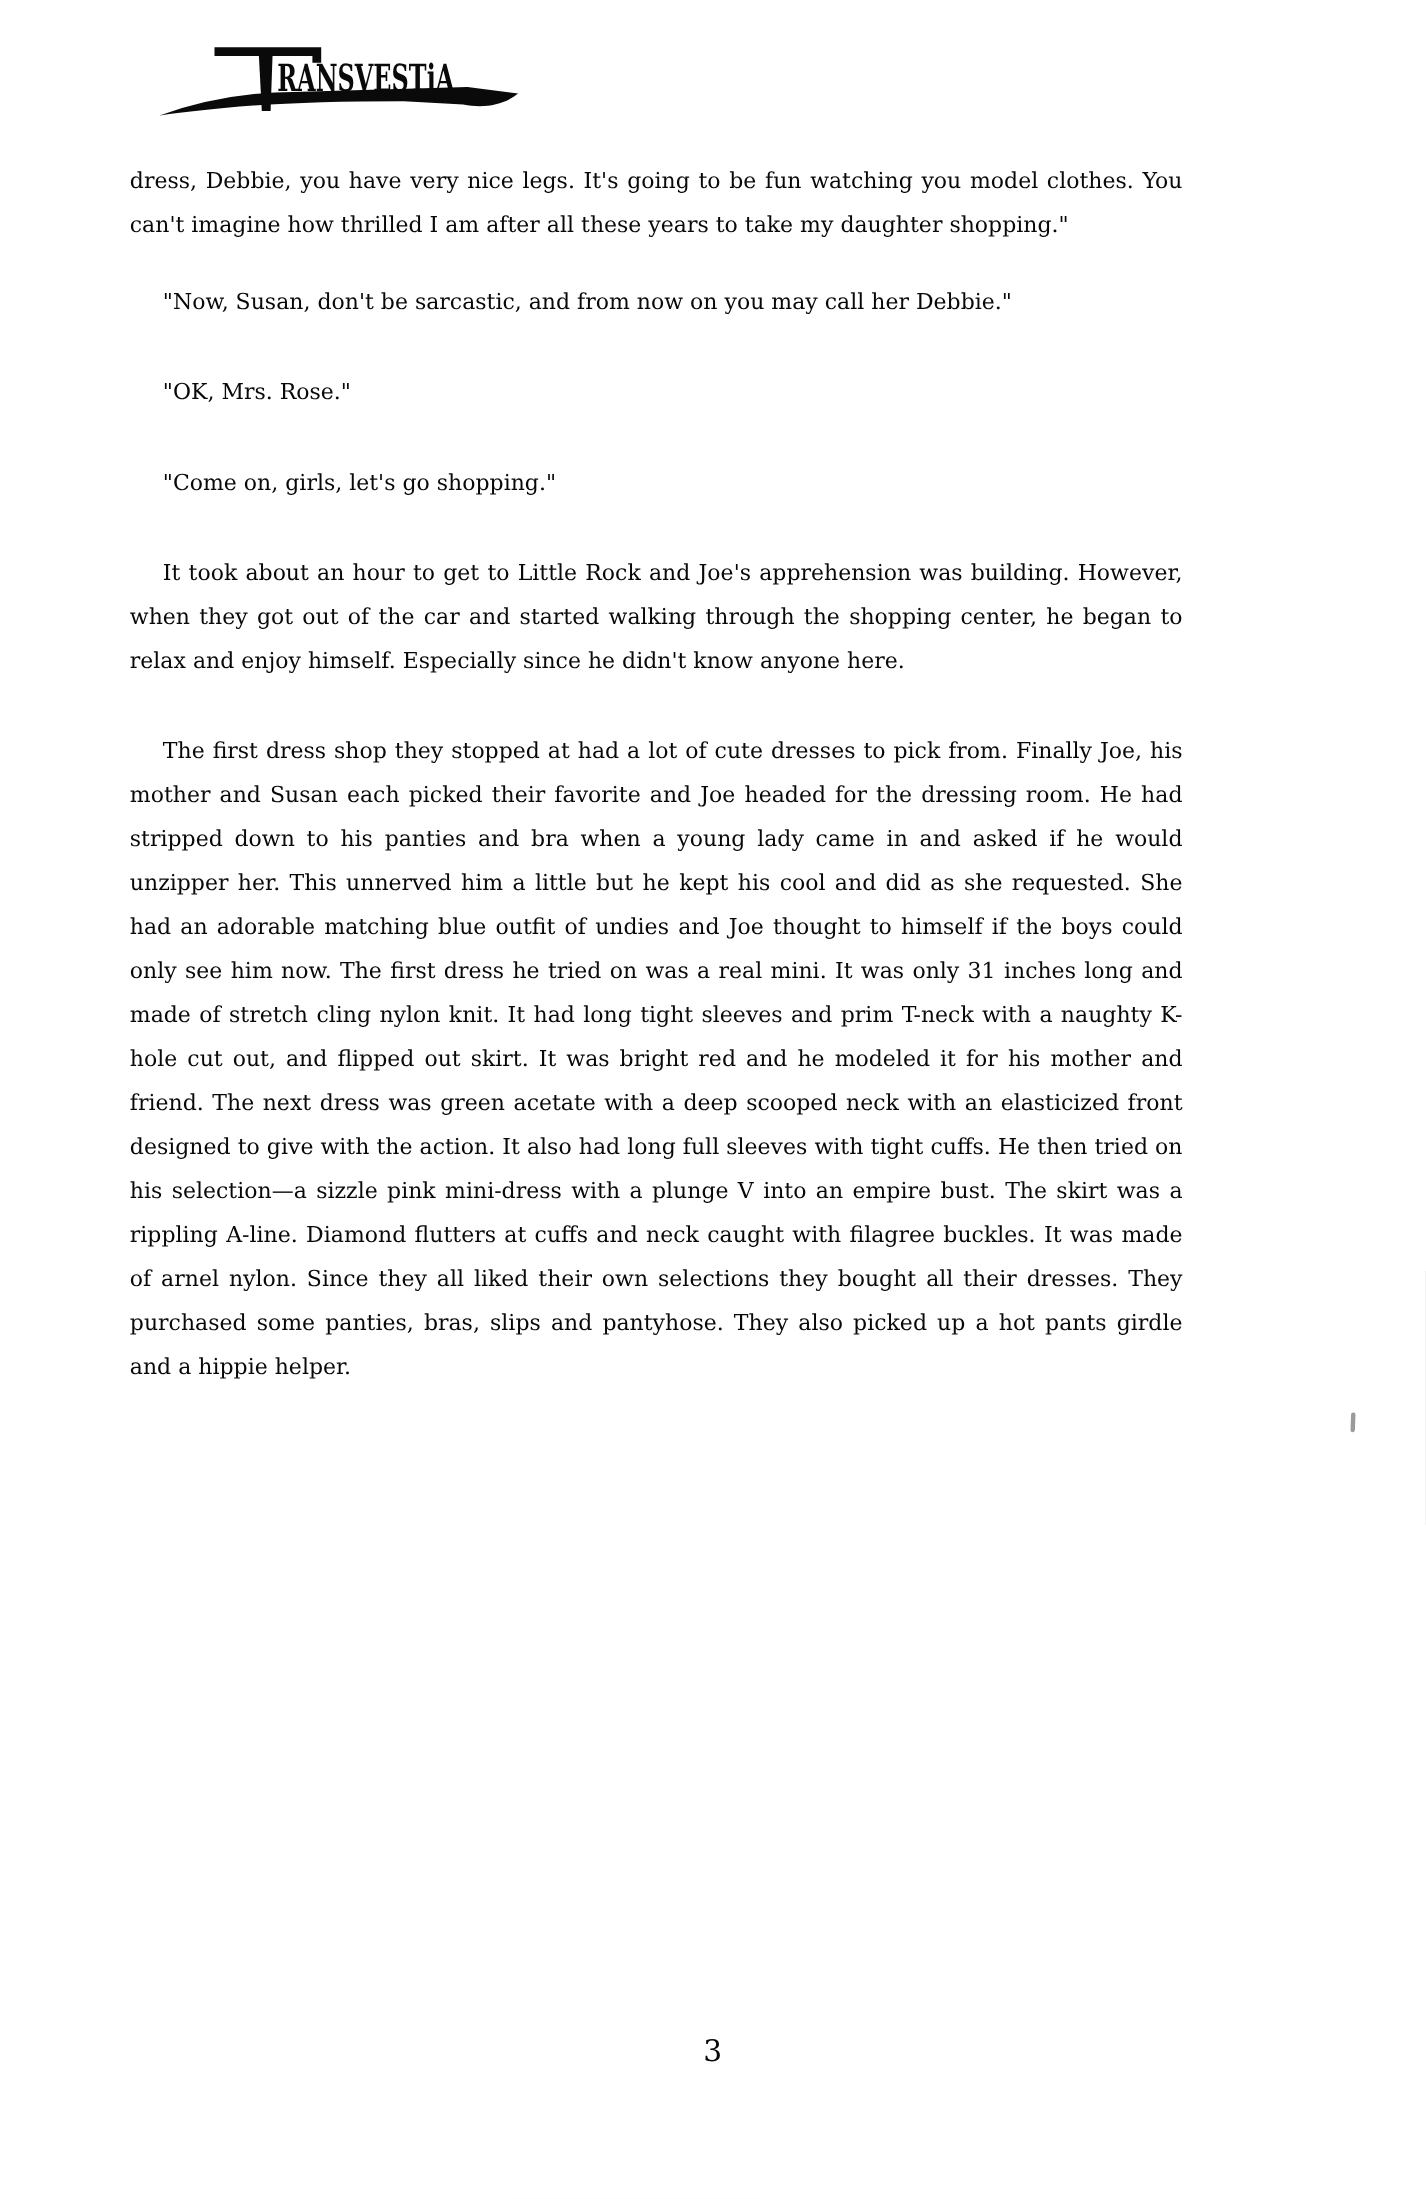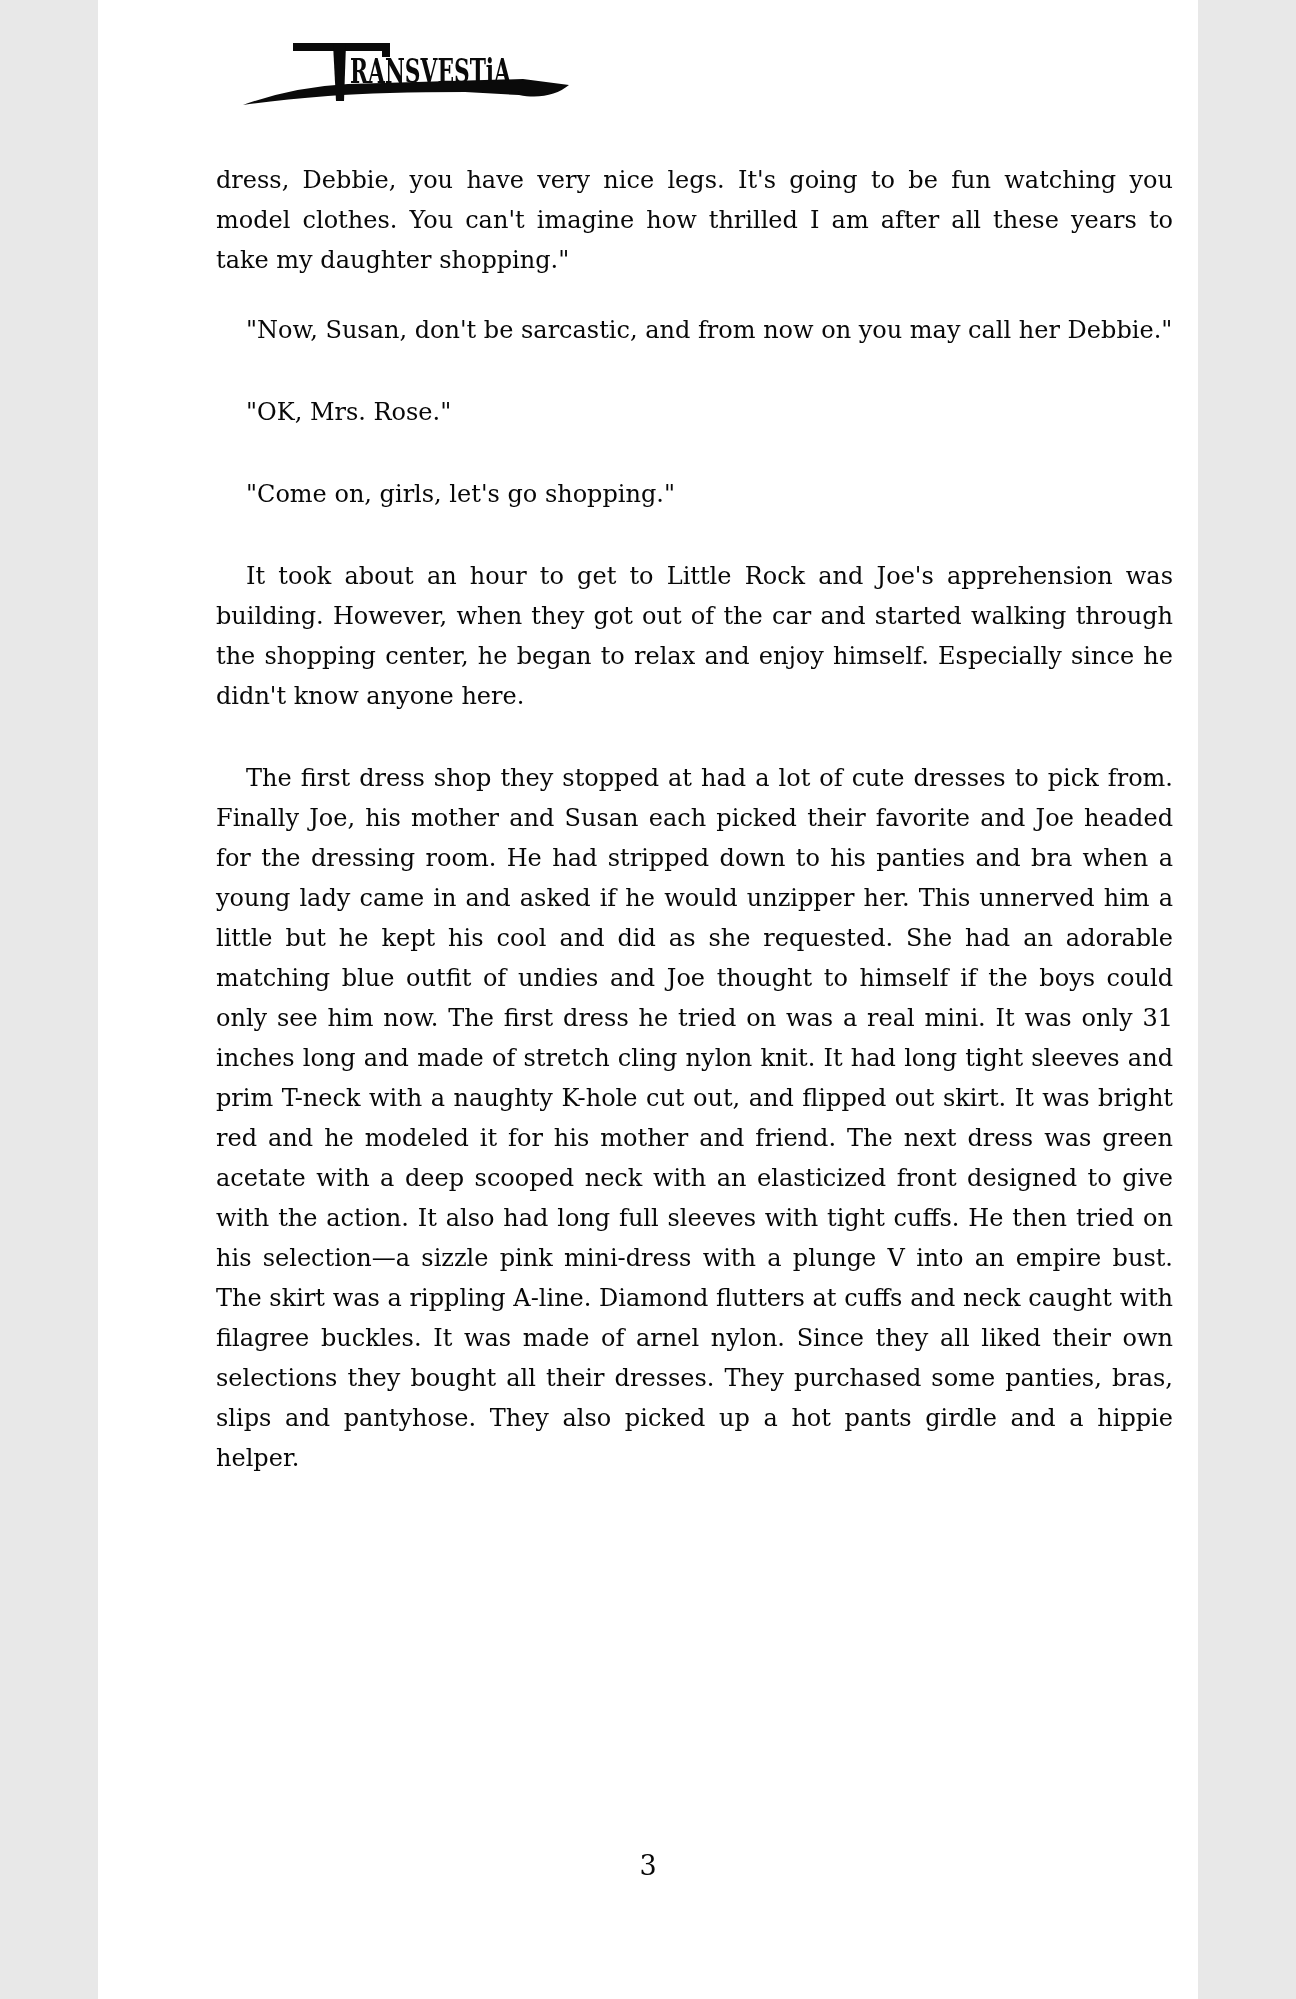--- a/index.html
+++ b/index.html
@@ -1,32 +1,32 @@
 <!DOCTYPE html>
 <html><head>
 <meta charset="utf-8">
 <style>
   html,body{margin:0;padding:0;background:#e8e8e8;}
   .page{
     position:relative;
-    width:1100px;height:1999px;
+    width:1296px;height:1999px;
     background:#ffffff;
     margin:0 auto;
     overflow:hidden;
     font-family:"DejaVu Serif", serif;
     color:#0d0d0d;
   }
   .masthead{
     position:absolute;left:115px;top:35px;
     width:360px;height:74px;
   }
   .masthead svg{display:block;width:100%;height:100%;}
   .body-col{
-    position:absolute;left:118px;top:160px;width:957px;
-    font-size:24px;line-height:40px;
+    position:absolute;left:118px;top:144px;width:957px;
+    font-size:20px;line-height:40px;
     text-align:justify;
     color:#080808;
   }
   .body-col p{margin:0 0 42px 0;}
   .body-col p.first{margin-bottom:30px;}
   .body-col p.indent{text-indent:30px;}
   .page-number{
     position:absolute;left:0;top:1850px;width:100%;
     text-align:center;font-size:27px;color:#080808;
   }

